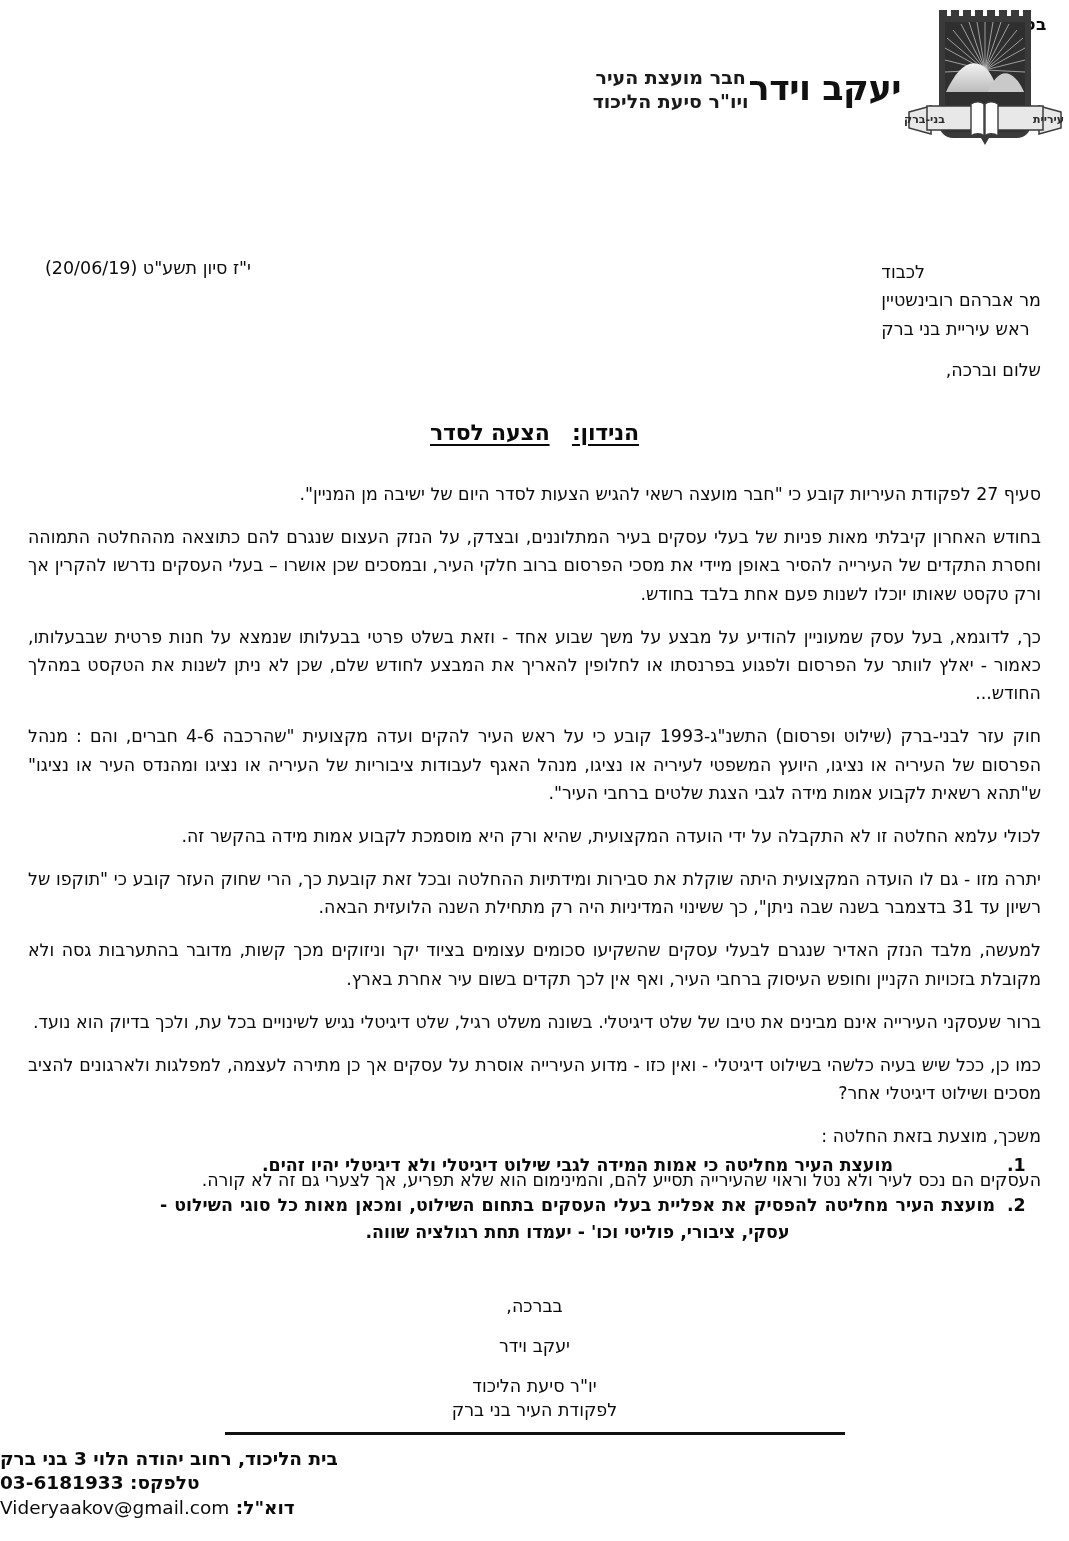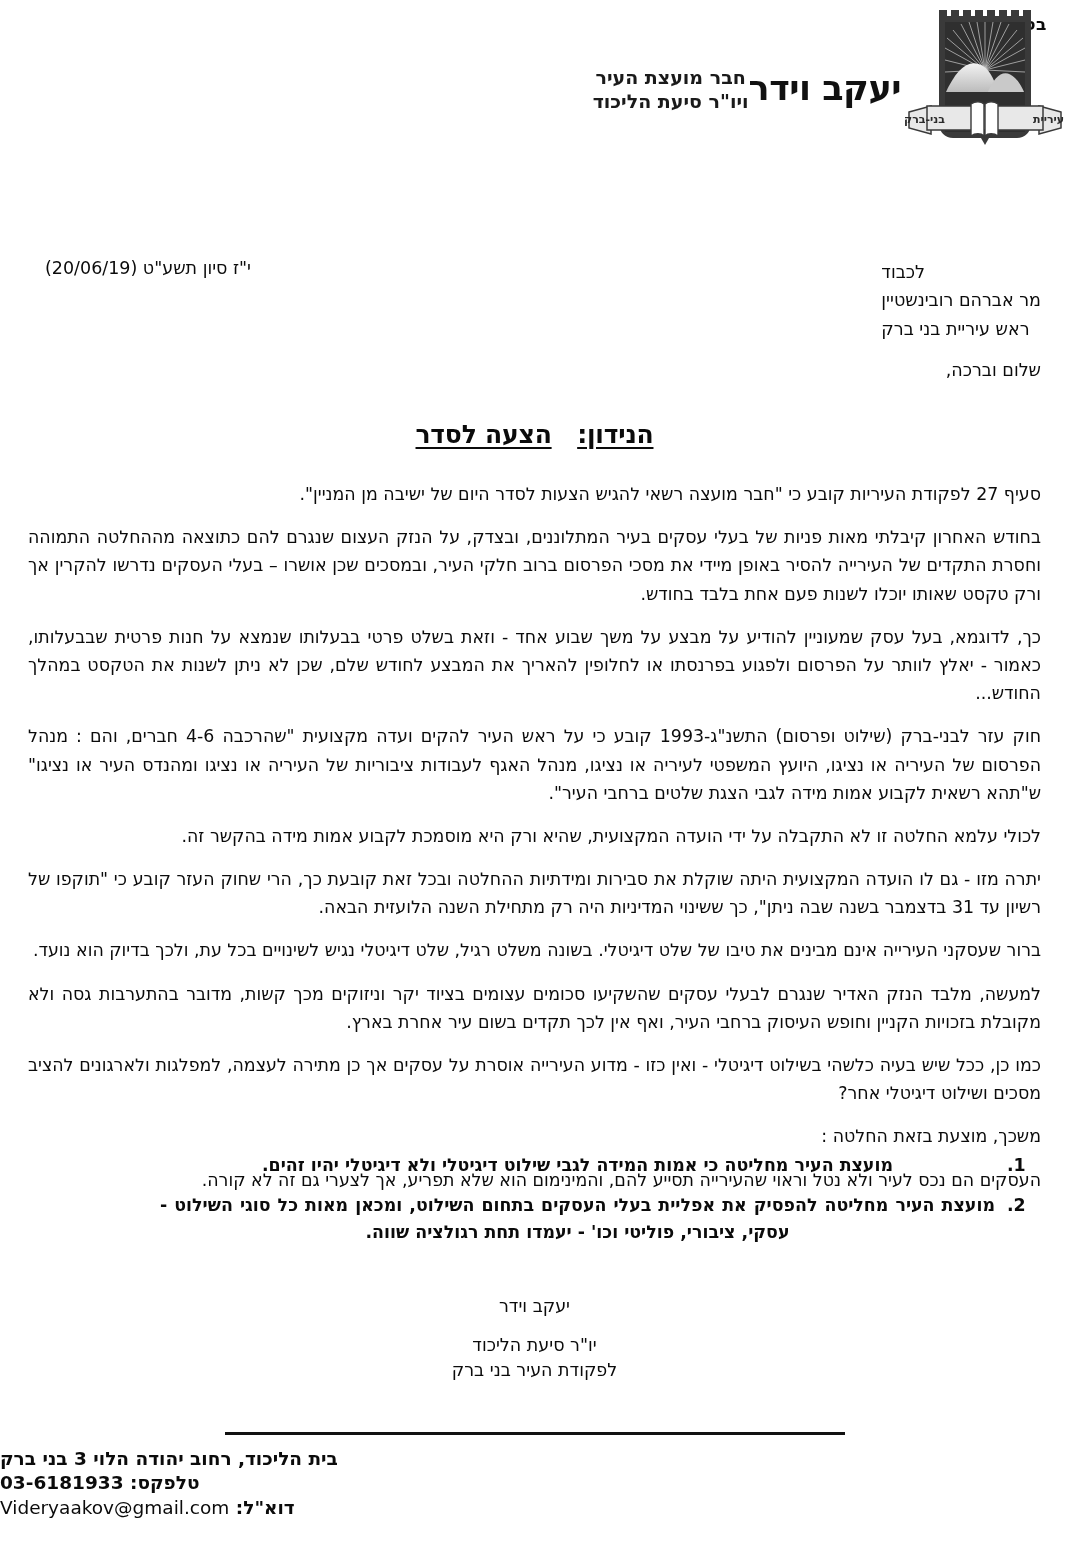--- a/index.html
+++ b/index.html
@@ -89,21 +89,21 @@
     font-size: 17.5px;
   }
 
   
   .subject {
     position: absolute;
     top: 420px;
     left: 0;
     right: 0;
     text-align: center;
-    font-size: 25px;
+    font-size: 22px;
     font-weight: 800;
     letter-spacing: -0.2px;
   }
   .subject .u { text-decoration: underline; text-underline-offset: 4px; }
 
   
   .body {
     position: absolute;
     top: 480px;
     right: 28px;
@@ -288,39 +288,40 @@
     <span class="u">הצעה לסדר</span>
   </div>
 
   <div class="body">
     <p>סעיף 27 לפקודת העיריות קובע כי "חבר מועצה רשאי להגיש הצעות לסדר היום של ישיבה מן המניין".</p>
     <p>בחודש האחרון קיבלתי מאות פניות של בעלי עסקים בעיר המתלוננים, ובצדק, על הנזק העצום שנגרם להם כתוצאה מההחלטה התמוהה וחסרת התקדים של העירייה להסיר באופן מיידי את מסכי הפרסום ברוב חלקי העיר, ובמסכים שכן אושרו – בעלי העסקים נדרשו להקרין אך ורק טקסט שאותו יוכלו לשנות פעם אחת בלבד בחודש.</p>
     <p>כך, לדוגמא, בעל עסק שמעוניין להודיע על מבצע על משך שבוע אחד - וזאת בשלט פרטי בבעלותו שנמצא על חנות פרטית שבבעלותו, כאמור - יאלץ לוותר על הפרסום ולפגוע בפרנסתו או לחלופין להאריך את המבצע לחודש שלם, שכן לא ניתן לשנות את הטקסט במהלך החודש...</p>
     <p>חוק עזר לבני-ברק (שילוט ופרסום) התשנ"ג-1993 קובע כי על ראש העיר להקים ועדה מקצועית "שהרכבה 4-6 חברים, והם : מנהל הפרסום של העיריה או נציגו, היועץ המשפטי לעיריה או נציגו, מנהל האגף לעבודות ציבוריות של העיריה או נציגו ומהנדס העיר או נציגו" ש"תהא רשאית לקבוע אמות מידה לגבי הצגת שלטים ברחבי העיר".</p>
     <p>לכולי עלמא החלטה זו לא התקבלה על ידי הועדה המקצועית, שהיא ורק היא מוסמכת לקבוע אמות מידה בהקשר זה.</p>
     <p>יתרה מזו - גם לו הועדה המקצועית היתה שוקלת את סבירות ומידתיות ההחלטה ובכל זאת קובעת כך, הרי שחוק העזר קובע כי "תוקפו של רשיון עד 31 בדצמבר בשנה שבה ניתן", כך ששינוי המדיניות היה רק מתחילת השנה הלועזית הבאה.</p>
+    <p>למעשה, מלבד הנזק האדיר שנגרם לבעלי עסקים שהשקיעו סכומים עצומים בציוד יקר וניזוקים מכך קשות, מדובר בהתערבות גסה ולא מקובלת בזכויות הקניין וחופש העיסוק ברחבי העיר, ואף אין לכך תקדים בשום עיר אחרת בארץ.</p>
     <p>ברור שעסקני העירייה אינם מבינים את טיבו של שלט דיגיטלי. בשונה משלט רגיל, שלט דיגיטלי נגיש לשינויים בכל עת, ולכך בדיוק הוא נועד.</p>
-    <p>למעשה, מלבד הנזק האדיר שנגרם לבעלי עסקים שהשקיעו סכומים עצומים בציוד יקר וניזוקים מכך קשות, מדובר בהתערבות גסה ולא מקובלת בזכויות הקניין וחופש העיסוק ברחבי העיר, ואף אין לכך תקדים בשום עיר אחרת בארץ.</p>
     <p>כמו כן, ככל שיש בעיה כלשהי בשילוט דיגיטלי - ואין כזו - מדוע העירייה אוסרת על עסקים אך כן מתירה לעצמה, למפלגות ולארגונים להציב מסכים ושילוט דיגיטלי אחר?</p>
     <p>משכך, מוצעת בזאת החלטה :</p>
     <p>העסקים הם נכס לעיר ולא נטל וראוי שהעירייה תסייע להם, והמינימום הוא שלא תפריע, אך לצערי גם זה לא קורה.</p>
   </div>
 
   <div class="resolutions">
     <div class="res-item">
       <span class="res-num">.1</span>
       <span class="res-text">מועצת העיר מחליטה כי אמות המידה לגבי שילוט דיגיטלי ולא דיגיטלי יהיו זהים.</span>
     </div>
     <div class="res-item">
       <span class="res-num">.2</span>
       <span class="res-text">מועצת העיר מחליטה להפסיק את אפליית בעלי העסקים בתחום השילוט, ומכאן מאות כל סוגי השילוט - עסקי, ציבורי, פוליטי וכו' - יעמדו תחת רגולציה שווה.</span>
     </div>
   </div>
 
   <div class="signature">
+    <div class="sig-line">בברכה,</div>
     <div class="sig-line">יעקב וידר</div>
     <div class="sig-role">יו"ר סיעת הליכוד</div>
     <div class="sig-role">לפקודת העיר בני ברק</div>
   </div>
 
   <div class="footer-rule"></div>
   <div class="footer">
     <div>בית הליכוד, רחוב יהודה הלוי 3 בני ברק</div>
     <div>
       <span>טלפקס:</span>

